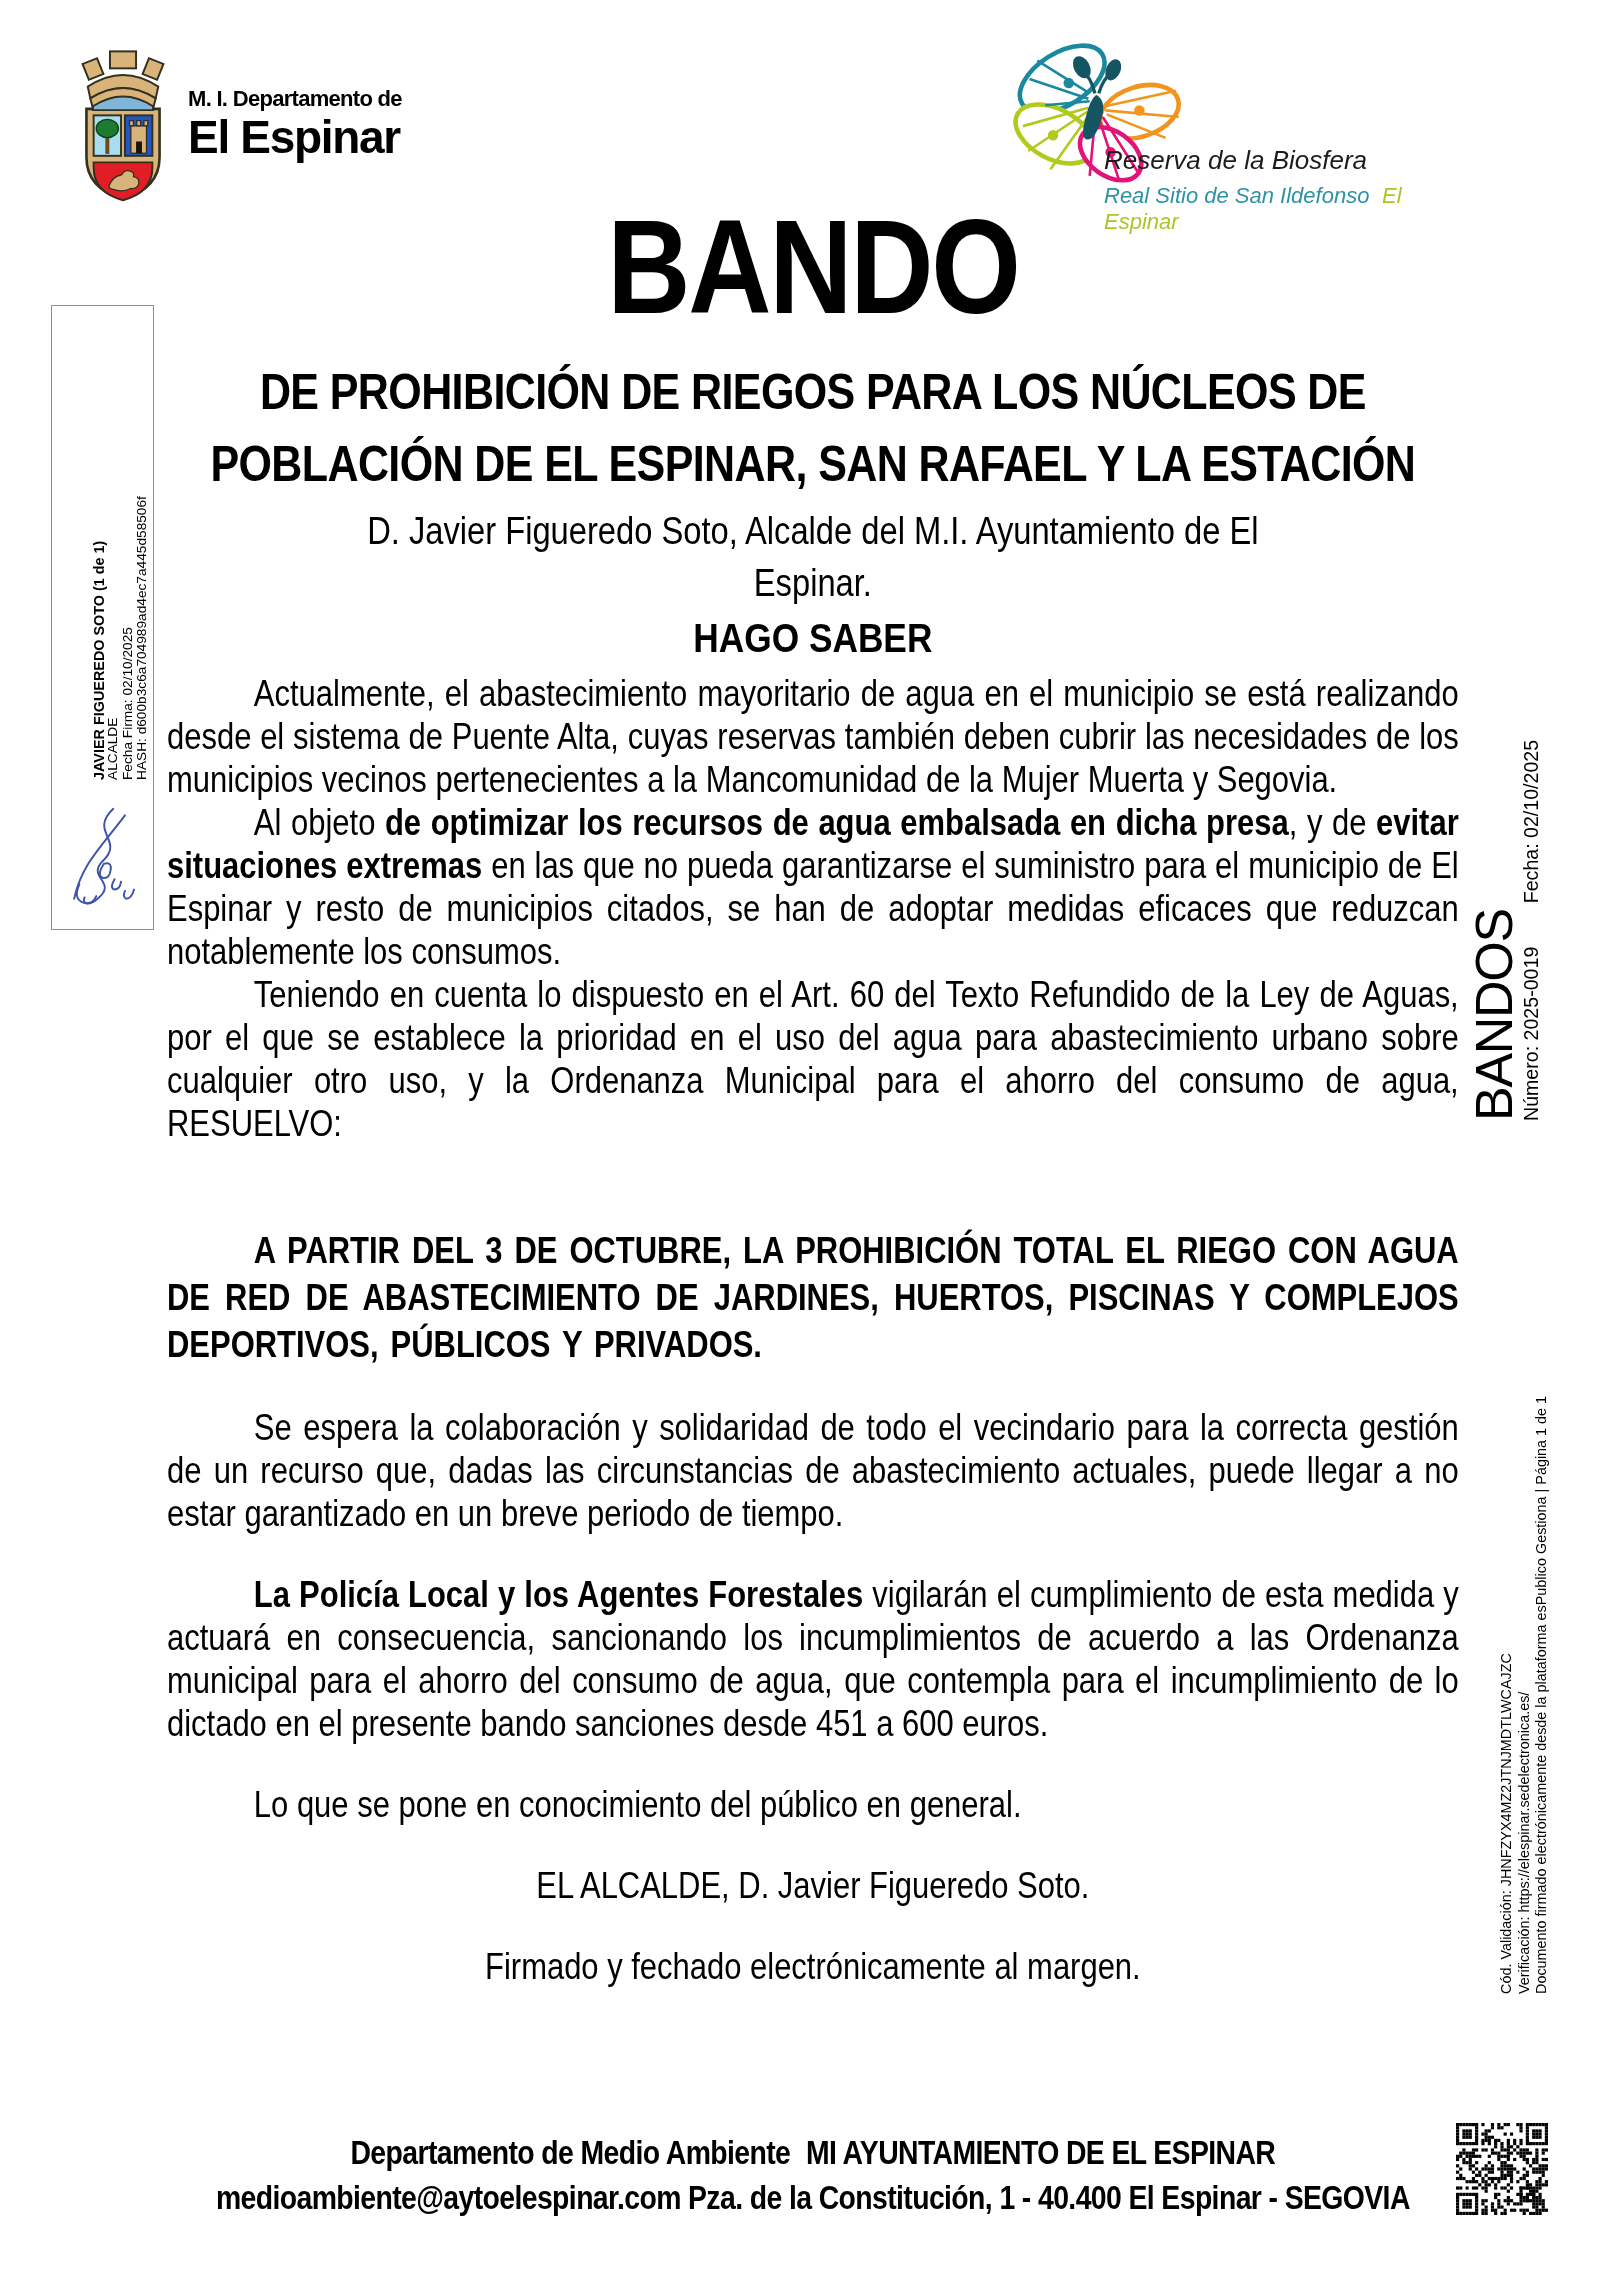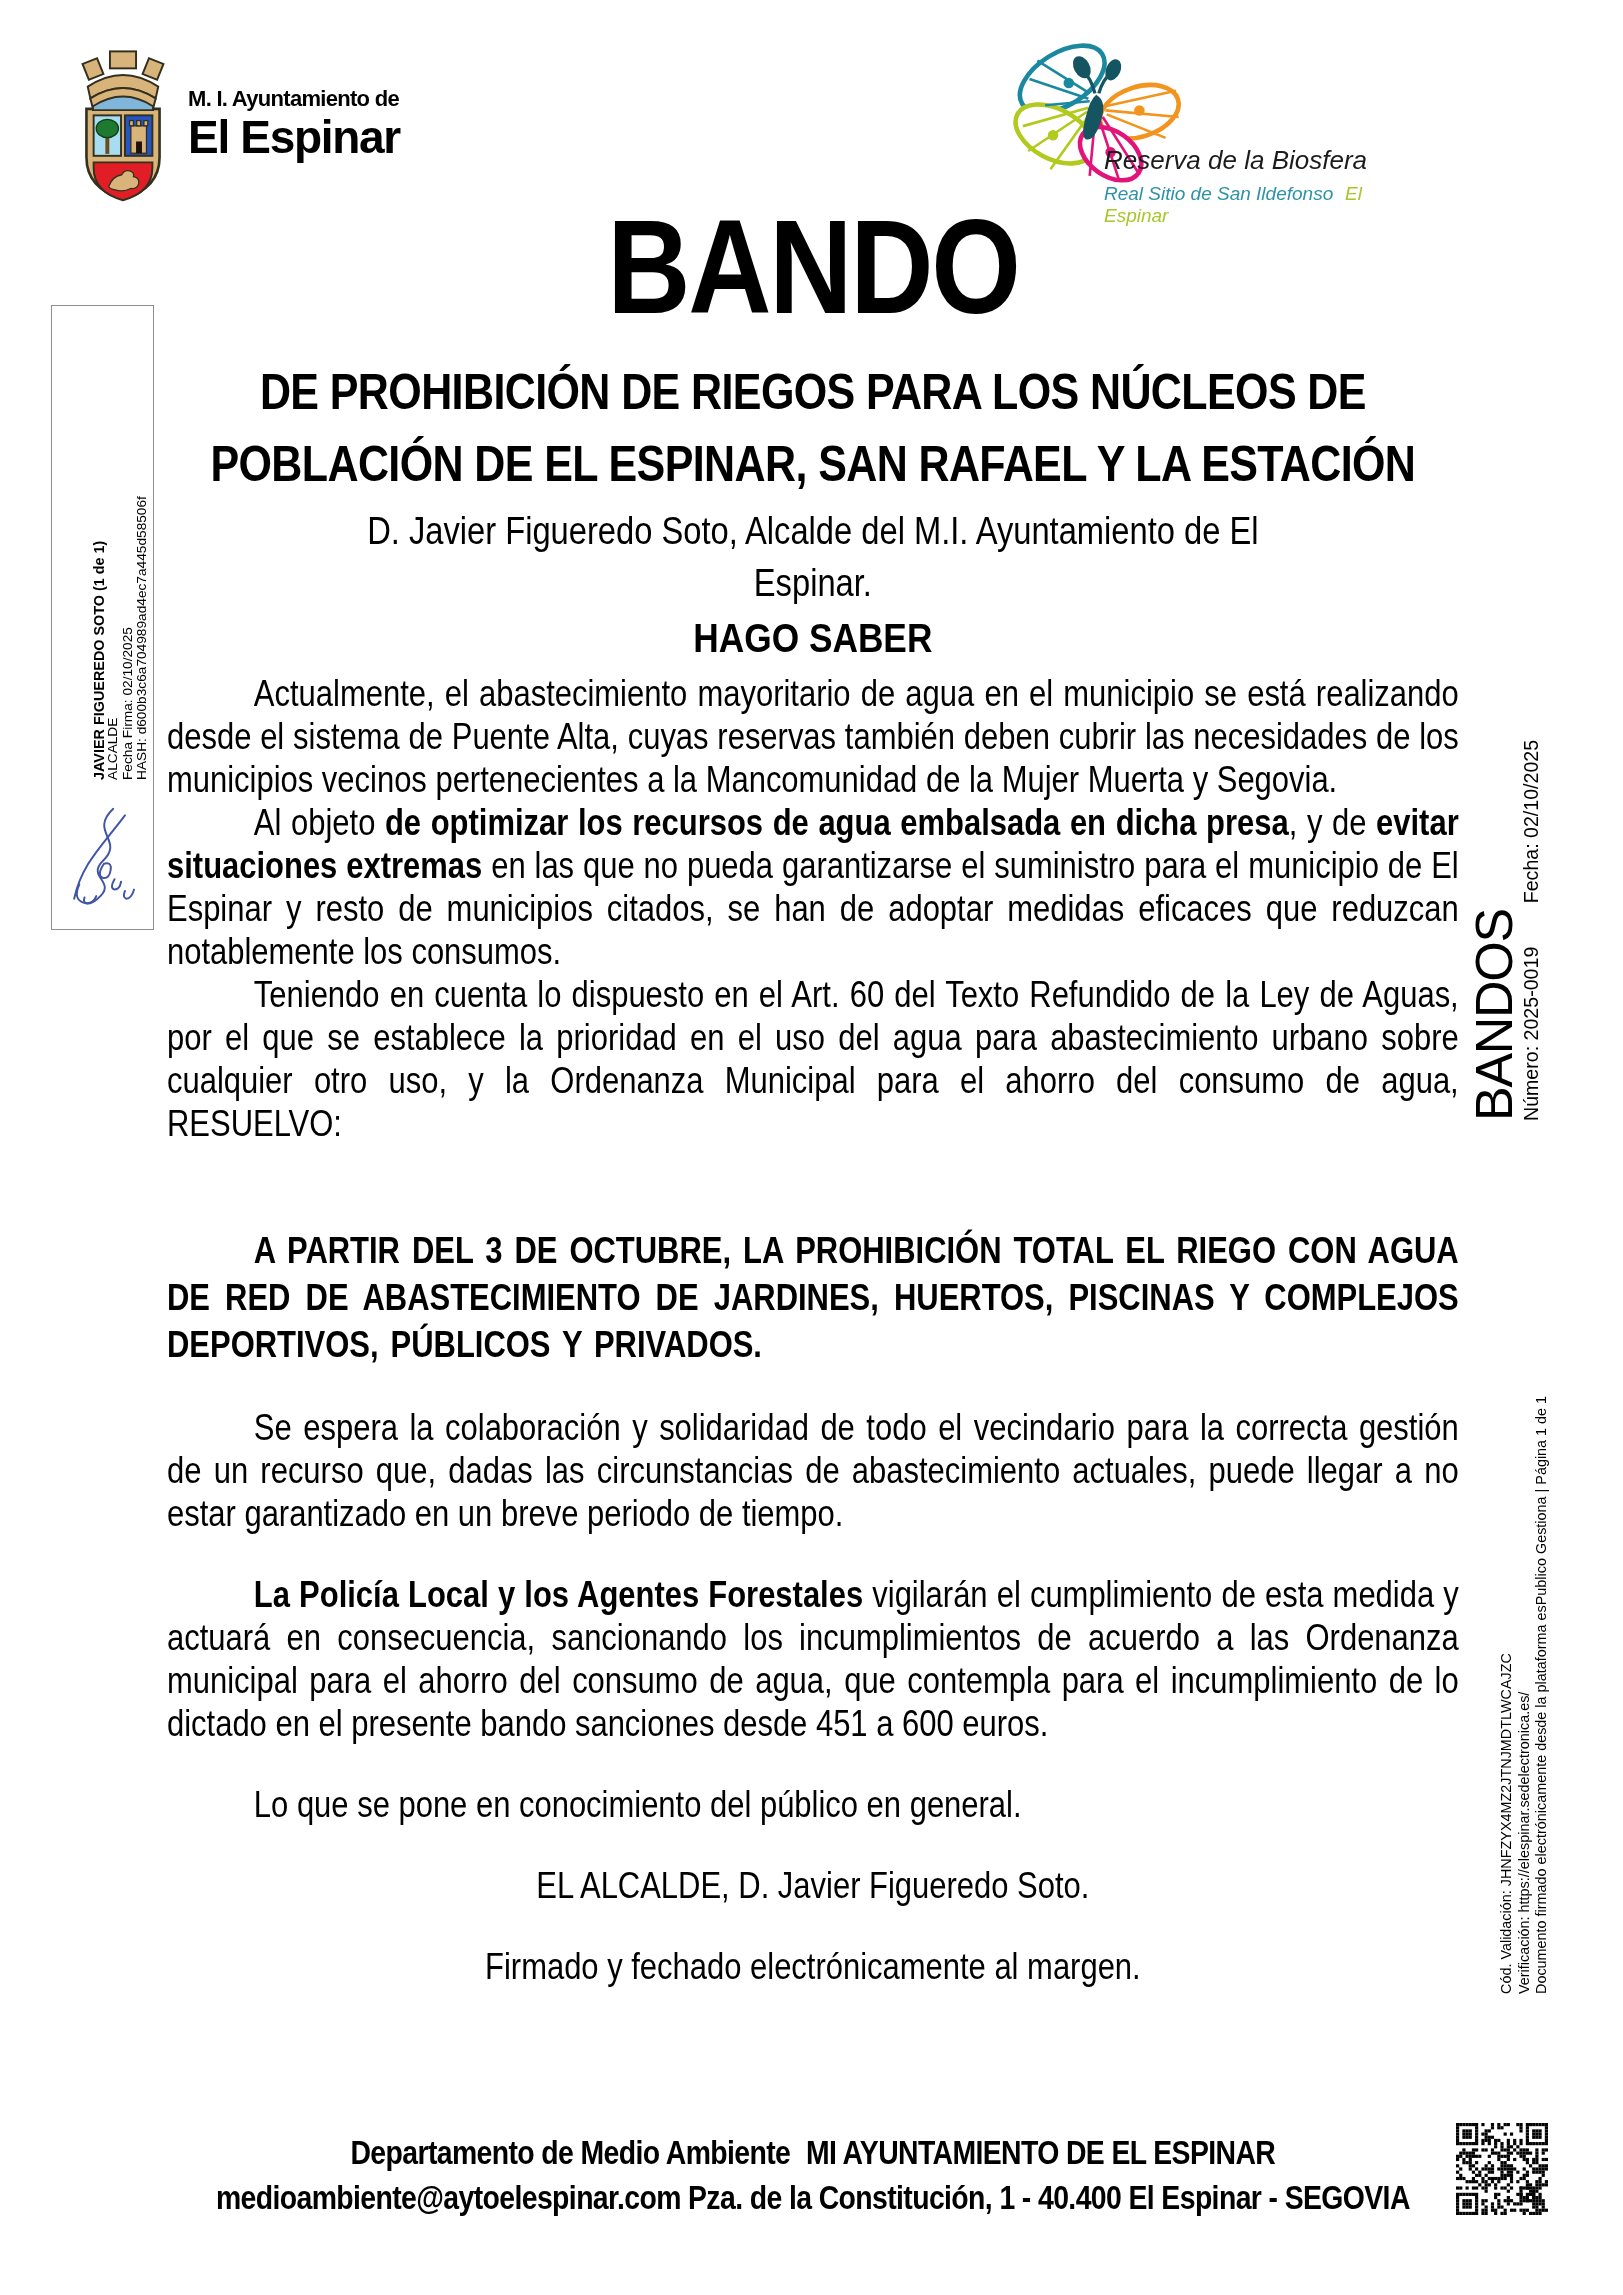--- a/index.html
+++ b/index.html
@@ -7,21 +7,21 @@
         font-family:"Liberation Sans","DejaVu Sans",sans-serif;color:#000;}
 
   
   .coat{position:absolute;left:76px;top:46px;width:94px;height:157px;}
   .muni-name{position:absolute;left:188px;top:88px;line-height:1;}
   .muni-small{font-size:22px;font-weight:bold;letter-spacing:-0.7px;}
   .muni-big{font-size:46px;font-weight:bold;letter-spacing:-1.3px;margin-top:3.9px;}
   .butterfly{position:absolute;left:1011px;top:27.5px;width:177px;height:157px;}
   .bios-text{position:absolute;left:1104px;top:145px;width:307px;font-style:italic;}
   .bios-title{font-size:26px;color:#1c1c1c;}
-  .bios-sub{font-size:19px;margin-top:6.5px;}
+  .bios-sub{font-size:22px;margin-top:6.5px;}
   .bios-sub .teal{color:#2d92a8;}
   .bios-sub .lime{color:#a9c62a;margin-left:6.5px;}
 
   
   .sigbox{position:absolute;left:51px;top:305px;width:101px;height:623px;
           border:1.3px solid #8f8f8f;background:#fff;}
   .sig-rot{position:absolute;left:92px;top:780px;width:484px;
            transform:rotate(-90deg);transform-origin:0 0;line-height:14.4px;font-size:13.7px;
            white-space:nowrap;}
   .sig-rot .b1{font-weight:bold;font-size:14.4px;}
@@ -88,21 +88,21 @@
       <rect x="84" y="122" width="24" height="42" fill="#d8b47a" stroke="#33301f" stroke-width="2"></rect>
       <rect x="82" y="114" width="6" height="8" fill="#d8b47a" stroke="#33301f" stroke-width="2"></rect>
       <rect x="93" y="114" width="6" height="8" fill="#d8b47a" stroke="#33301f" stroke-width="2"></rect>
       <rect x="104" y="114" width="6" height="8" fill="#d8b47a" stroke="#33301f" stroke-width="2"></rect>
       <rect x="92" y="146" width="9" height="18" fill="#1c1208"></rect>
 
       <path d="M50,215 q6,-16 20,-18 q4,-8 12,-6 q8,2 6,9 q10,2 8,11 q-2,8 -12,7 q-12,6 -24,2 q-8,-1 -10,-5 Z" fill="#d8b47a" stroke="#33301f" stroke-width="2"></path>
     </svg>
   </div>
   <div class="muni-name">
-    <div class="muni-small">M. I. Ayuntamiento de</div>
+    <div class="muni-small">M. I. Departamento de</div>
     <div class="muni-big">El Espinar</div>
   </div>
 
   <div class="butterfly">
     <svg viewBox="0 0 270 240" width="177" height="157">
       <g fill="#ffffff">
         <ellipse cx="78" cy="78" rx="72" ry="40" transform="rotate(-32 78 78)" stroke="#1a89a0" stroke-width="7"></ellipse>
         <ellipse cx="66" cy="162" rx="64" ry="38" transform="rotate(28 66 162)" stroke="#b2ca1e" stroke-width="7"></ellipse>
         <ellipse cx="196" cy="128" rx="62" ry="38" transform="rotate(-18 196 128)" stroke="#f2941e" stroke-width="7"></ellipse>
         <ellipse cx="152" cy="192" rx="52" ry="34" transform="rotate(35 152 192)" stroke="#e31479" stroke-width="7"></ellipse>

